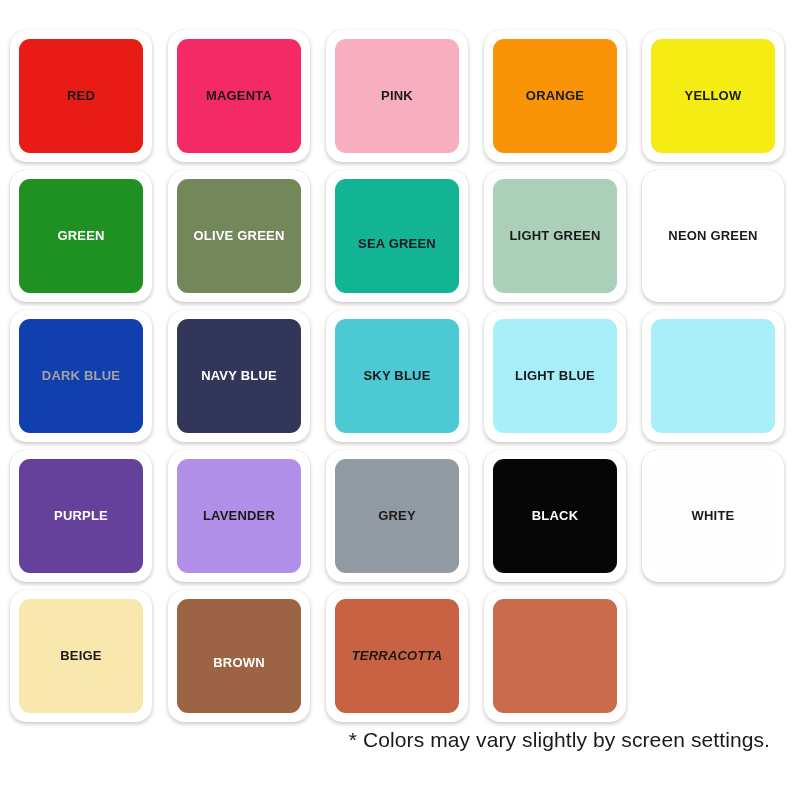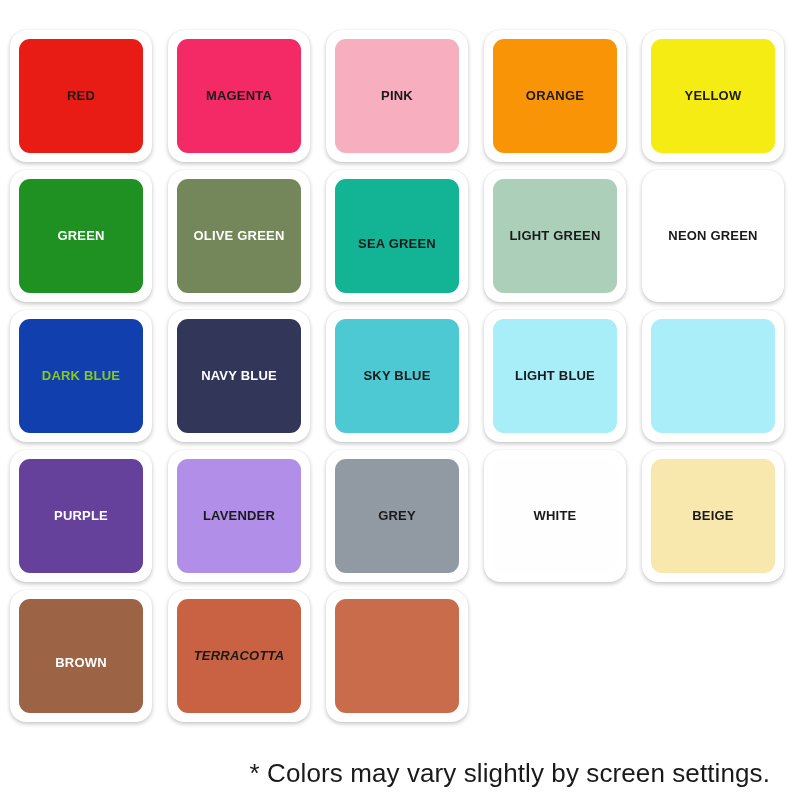--- a/index.html
+++ b/index.html
@@ -61,24 +61,24 @@
     font-size: 13px;
     font-weight: 700;
     letter-spacing: 0.2px;
     text-align: center;
     line-height: 1.1;
     white-space: nowrap;
     user-select: none;
   }
 
   .footer-note {
-    margin-top: 32px;
+    margin-top: 2px;
     padding-right: 16px;
     text-align: right;
-    font-size: 26px;
+    font-size: 21px;
     color: #1a1a1a;
     font-family: "Liberation Sans", sans-serif;
     letter-spacing: 0.1px;
   }
 </style>
 </head>
 <body>
 
 <div id="swatch-board">
 
@@ -128,21 +128,21 @@
           <div class="swatch-label" style="color: rgb(26, 26, 26);">LIGHT GREEN</div>
         </div>
       </div>
       <div class="swatch-card">
         <div class="swatch-chip">
           <div class="swatch-label" style="color: rgb(26, 26, 26);">NEON GREEN</div>
         </div>
       </div>
       <div class="swatch-card">
         <div class="swatch-chip" style="background: rgb(18, 63, 174);">
-          <div class="swatch-label" style="color: #84cc16;">DARK BLUE</div>
+          <div class="swatch-label" style="color: #a3a3a3;">DARK BLUE</div>
         </div>
       </div>
       <div class="swatch-card">
         <div class="swatch-chip" style="background: rgb(50, 55, 89);">
           <div class="swatch-label" style="color: rgb(255, 255, 255);">NAVY BLUE</div>
         </div>
       </div>
       <div class="swatch-card">
         <div class="swatch-chip" style="background: rgb(76, 201, 210);">
           <div class="swatch-label" style="color: rgb(26, 26, 26);">SKY BLUE</div>
@@ -167,20 +167,25 @@
         <div class="swatch-chip" style="background: rgb(177, 143, 232);">
           <div class="swatch-label" style="color: rgb(26, 26, 26);">LAVENDER</div>
         </div>
       </div>
       <div class="swatch-card">
         <div class="swatch-chip" style="background: rgb(145, 154, 163);">
           <div class="swatch-label" style="color: rgb(26, 26, 26);">GREY</div>
         </div>
       </div>
       <div class="swatch-card">
+        <div class="swatch-chip" style="background: rgb(6, 6, 6);">
+          <div class="swatch-label" style="color: rgb(255, 255, 255);">BLACK</div>
+        </div>
+      </div>
+      <div class="swatch-card">
         <div class="swatch-chip" style="background: rgb(254, 254, 254);">
           <div class="swatch-label" style="color: rgb(26, 26, 26);">WHITE</div>
         </div>
       </div>
       <div class="swatch-card">
         <div class="swatch-chip" style="background: rgb(248, 232, 174);">
           <div class="swatch-label" style="color: rgb(26, 26, 26);">BEIGE</div>
         </div>
       </div>
       <div class="swatch-card">

